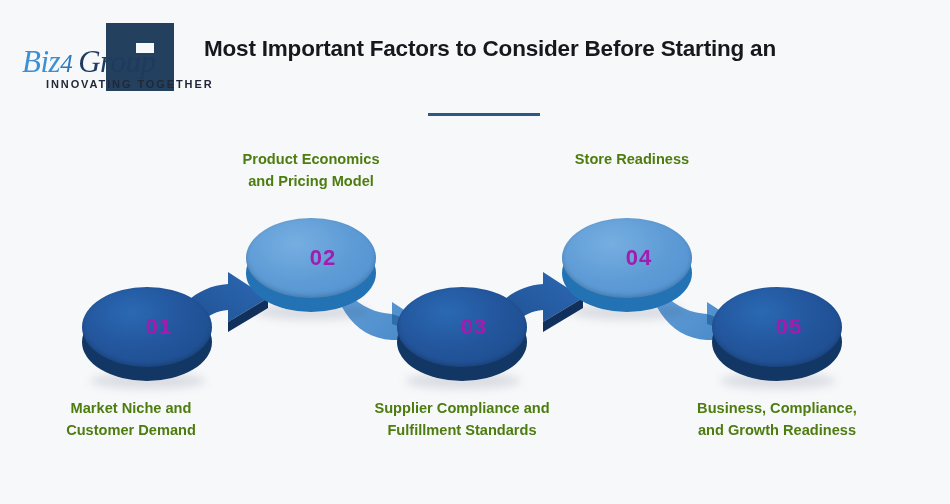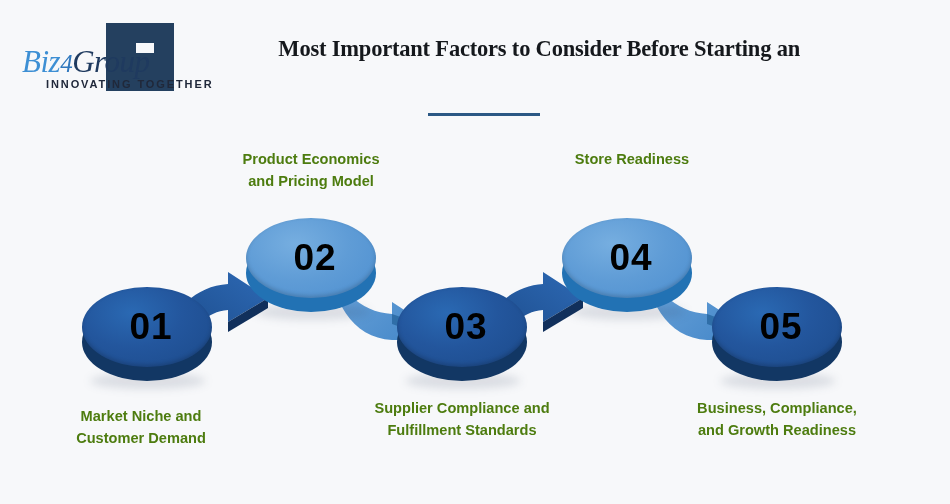--- a/index.html
+++ b/index.html
@@ -46,39 +46,38 @@
     font-size: 31px;
     letter-spacing: -0.5px;
     white-space: nowrap;
     color: #1d3f73;
   }
   #logo-wordmark .biz { color: #3d8fd4; }
   #logo-wordmark .four {
     font-size: 25px;
     color: #2f77bd;
   }
-  #logo-wordmark .group { color: #1f3a5f; }
+  #logo-wordmark .group { color: #1f3a5f; margin-left: 6px; }
   #logo-tagline {
     position: absolute;
     left: 28px;
     top: 58px;
     font-size: 11px;
     letter-spacing: 1.9px;
     font-weight: bold;
     color: #20283a;
     white-space: nowrap;
   }
 
   #title-block {
     position: absolute;
     left: 180px;
     top: 34px;
     width: 620px;
-    text-align: right;
-    font-family: Liberation Serif, serif;
+    text-align: center;
   }
   .title-line {
     font-size: 22.5px;
     font-weight: bold;
     line-height: 30px;
     color: #15181c;
     white-space: nowrap;
     letter-spacing: -0.2px;
   }
   .title-line.accent { color: #2e6db4; }
@@ -121,28 +120,28 @@
     height: 80px;
     border-radius: 50%;
     background: radial-gradient(ellipse at 38% 32%, #2a69b3 0%, #23569d 45%, #1c4a8a 100%);
     box-shadow: inset 0 -2px 4px rgba(0,0,0,0.18);
   }
   .disc-top.light {
     background: radial-gradient(ellipse at 38% 32%, #76aee0 0%, #5f9cd6 48%, #4d8fd0 100%);
   }
   .disc-num {
     position: absolute;
-    left: 4px; top: 0;
+    left: 12px; top: 0;
     width: 130px;
     height: 80px;
     display: flex;
     align-items: center;
     justify-content: center;
-    color: #000000;
-    font-size: 37px;
+    color: #a21caf;
+    font-size: 22px;
     font-weight: bold;
     letter-spacing: 1px;
   }
   .disc-shadow {
     position: absolute;
     left: 8px;
     top: 86px;
     width: 116px;
     height: 16px;
     border-radius: 50%;
@@ -226,21 +225,21 @@
     <path d="M62,74 L62,84 L102,98 L102,88 Z" fill="#2f6ea8"></path>
   </svg>
 
   <div class="step">
     <div class="disc-wrap" style="left:82px; top:157px;">
       <div class="disc-shadow"></div>
       <div class="disc-side"></div>
       <div class="disc-top"></div>
       <div class="disc-num">01</div>
     </div>
-    <div class="step-label" style="left:16px; top:267px;margin-top:8px;">
+    <div class="step-label" style="left:6px; top:267px;">
       <div>Market Niche and</div>
       <div>Customer Demand</div>
     </div>
   </div>
 
   <div class="step">
     <div class="disc-wrap" style="left:246px; top:88px;">
       <div class="disc-shadow"></div>
       <div class="disc-side light"></div>
       <div class="disc-top light"></div>

